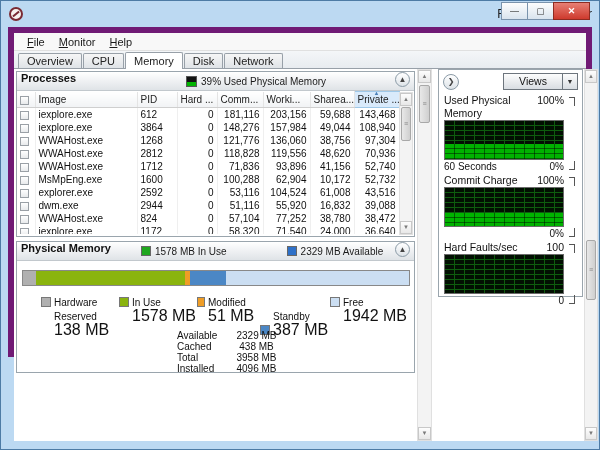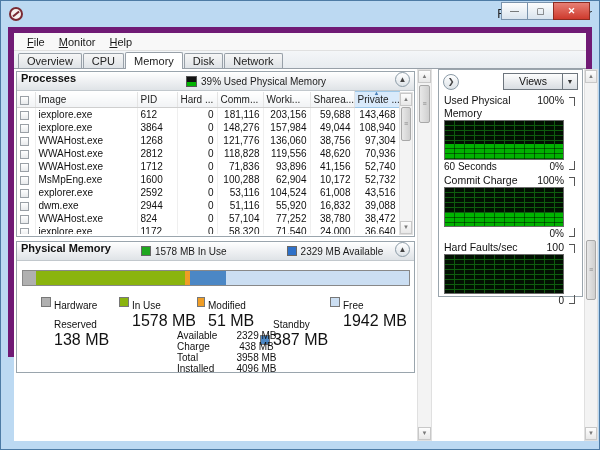--- a/index.html
+++ b/index.html
@@ -76,21 +76,21 @@
   .sb-thumb::after { content:"≡"; position:absolute; left:0; right:0; top:50%; transform:translateY(-58%);
             text-align:center; font-size:7px; color:#888; }
 
   
   .mem-bar { position:absolute; left:5px; top:28px; width:388px; height:16px; border:1px solid #888;
              display:flex; background:#fff; }
   .seg { height:100%; }
   .mem-legend { position:absolute; left:24px; top:54px; display:flex; }
   .leg-item { display:flex; }
   .leg-sw { width:10px; height:10px; border:1px solid #777; margin-right:3px; margin-top:1px; }
-  .leg-label { font-size:10px; color:#111; width:52px; line-height:19px; }
+  .leg-label { font-size:10px; color:#111; width:52px; line-height:14px; }
   .leg-value { font-size:16px; color:#111; line-height:11px; }
   .leg-item:nth-child(1){ width:78px; } .leg-item:nth-child(2){ width:78px; }
   .leg-item:nth-child(3){ width:63px; } .leg-item:nth-child(4){ width:70px;align-items:flex-end; }
   .mem-details { position:absolute; left:160px; top:88px; font-size:10px; color:#111; }
   .md-row { display:flex; line-height:11px; }
   .md-label { width:52px; }
   .md-value { width:55px; text-align:center; }
 
   
   .rp-header { display:flex; align-items:center; padding:3px 4px; }
@@ -374,21 +374,21 @@
                 <div class="leg-value">1942 MB</div>
               </div>
             </div>
           </div>
         <div class="mem-details">
             <div class="md-row">
               <span class="md-label">Available</span>
               <span class="md-value">2329 MB</span>
             </div>
             <div class="md-row">
-              <span class="md-label">Charge</span>
+              <span class="md-label">Cached</span>
               <span class="md-value">438 MB</span>
             </div>
             <div class="md-row">
               <span class="md-label">Total</span>
               <span class="md-value">3958 MB</span>
             </div>
             <div class="md-row">
               <span class="md-label">Installed</span>
               <span class="md-value">4096 MB</span>
             </div>

